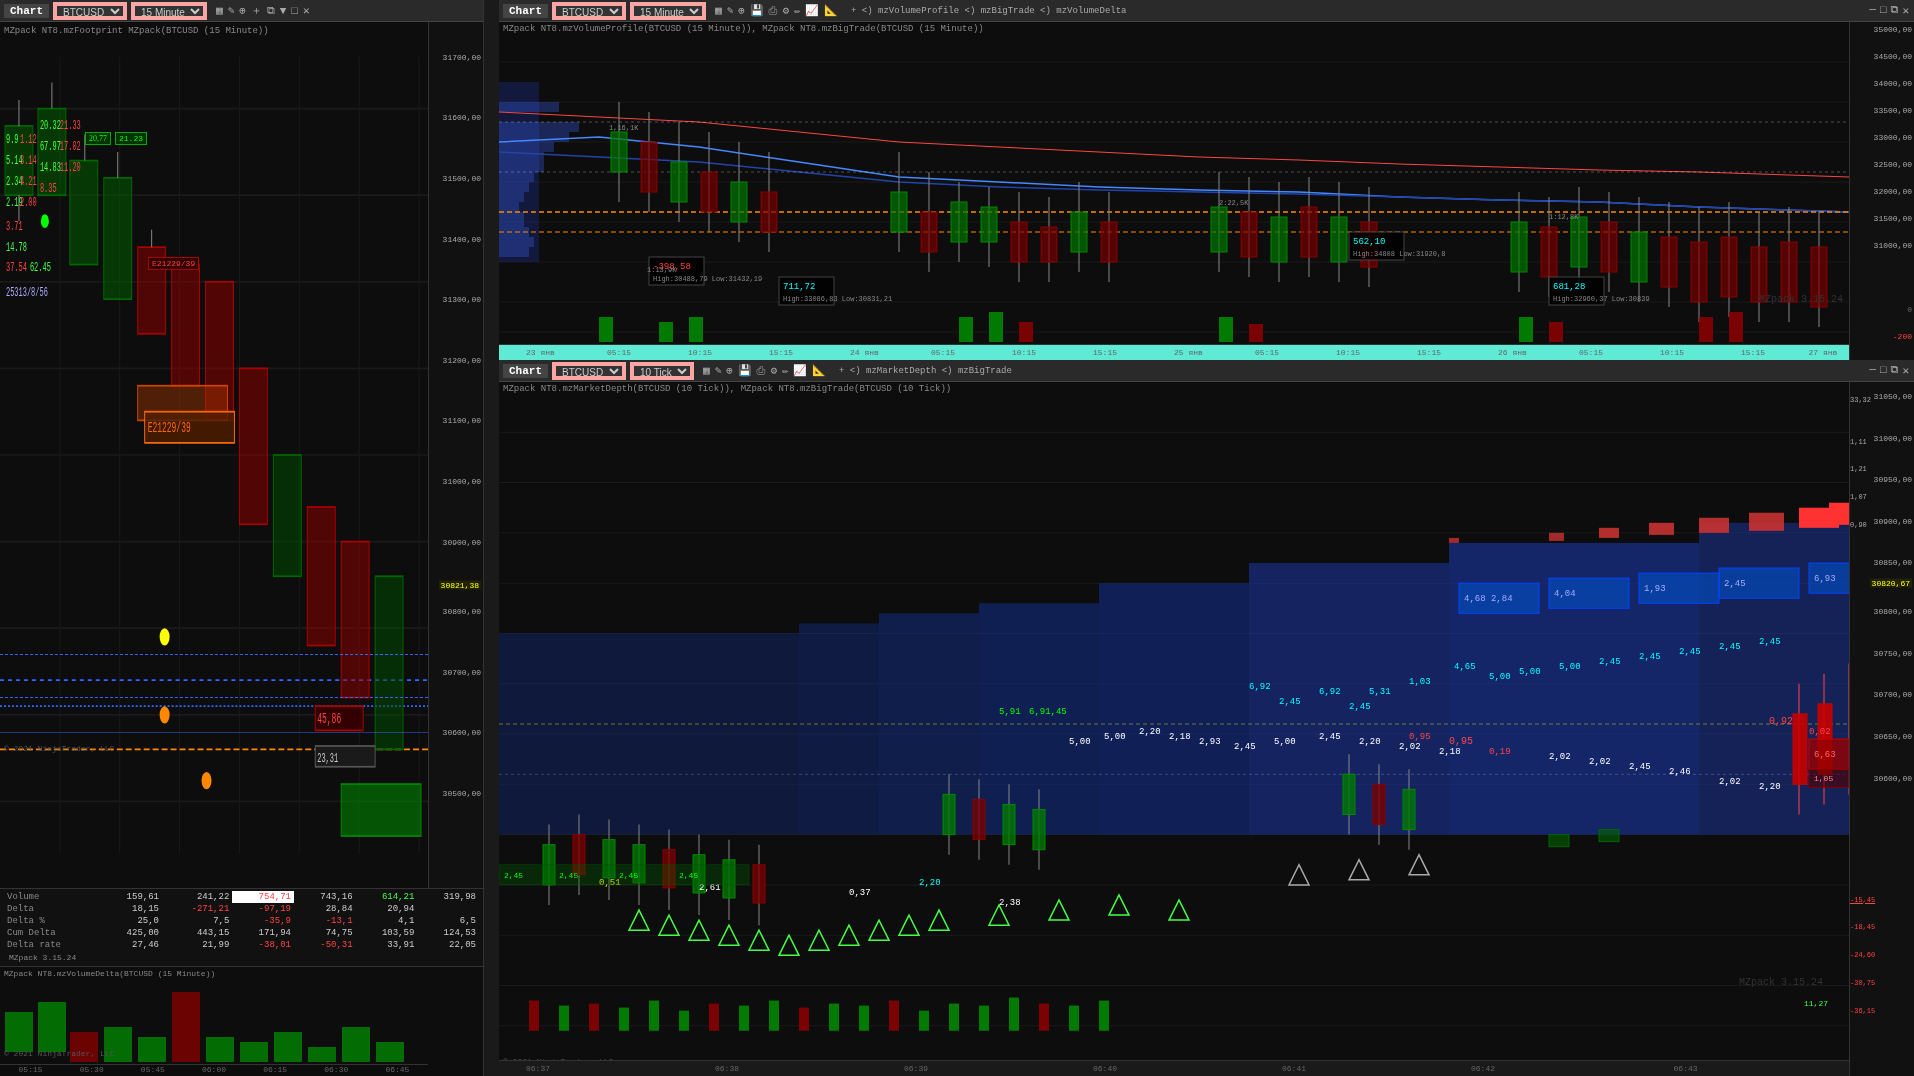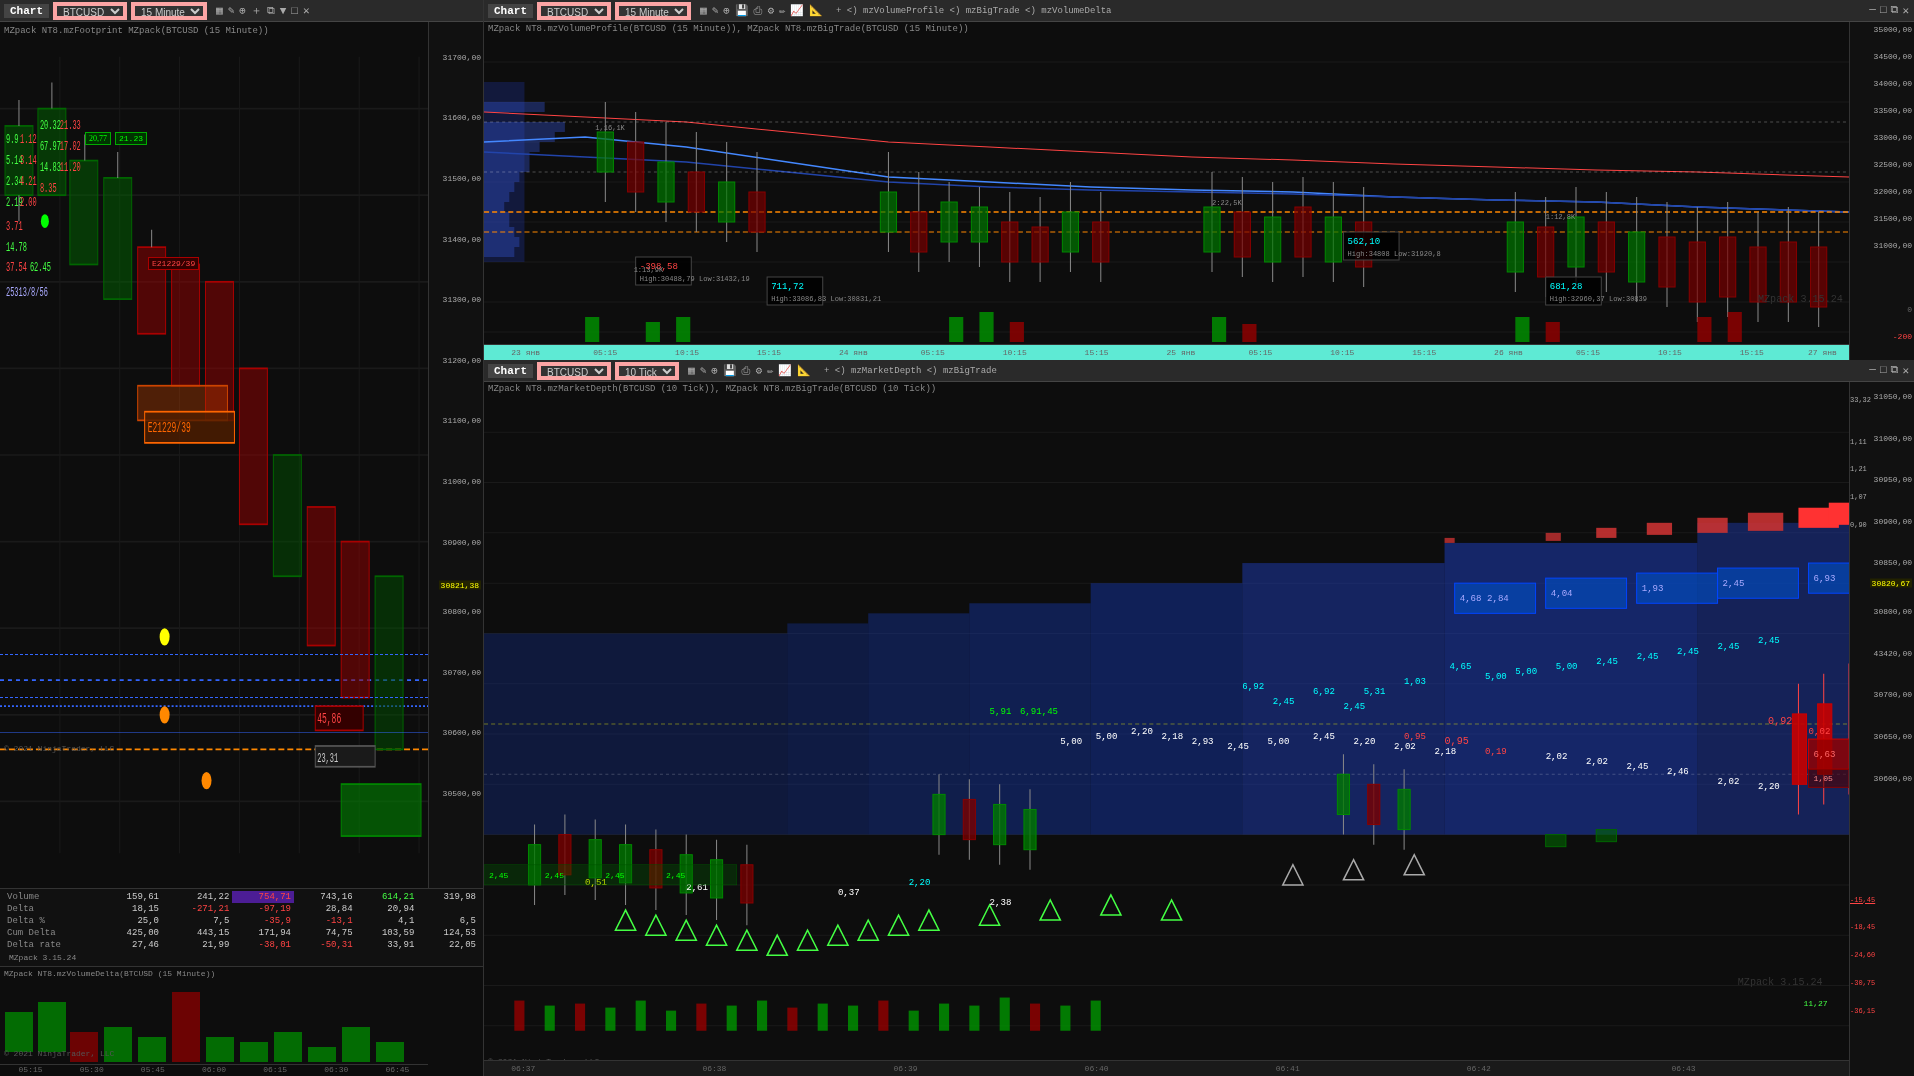--- a/index.html
+++ b/index.html
@@ -10,20 +10,21 @@
       font-size: 10px;
       width: 1914px;
       height: 1076px;
       overflow: hidden;
     }
 
     .main-container {
       display: flex;
       width: 1914px;
       height: 1076px;
+      gap: 15px;
     }
 
     
     .left-panel {
       width: 484px;
       height: 1076px;
       background: #111;
       border-right: 1px solid #333;
       display: flex;
       flex-direction: column;
@@ -383,21 +384,21 @@
         </div>
       </div>
 
       <div class="stats-row" style="height:auto; padding:2px 4px;">
         <table class="stats-table">
           <tbody>
               <tr>
             <td class="label-col">Volume</td>
             <td>159,61</td>
             <td>241,22</td>
-            <td class="stat-red" style="background:#4c1d95;text-align:right;">754,71</td>
+            <td class="stat-red" style="background:#ffffff;text-align:right;">754,71</td>
             <td>743,16</td>
             <td class="stat-green">614,21</td>
             <td>319,98</td>
           </tr>
           <tr>
             <td class="label-col">Delta</td>
             <td>18,15</td>
             <td class="stat-red">-271,21</td>
             <td class="stat-red">-97,19</td>
             <td>28,84</td>
@@ -937,21 +938,21 @@
         </div>
 
         <div class="price-sidebar" style="width:65px; font-size:8px;">
           <div class="price-sidebar-label" style="top:2%;">31050,00</div>
           <div class="price-sidebar-label" style="top:8%;">31000,00</div>
           <div class="price-sidebar-label" style="top:14%;">30950,00</div>
           <div class="price-sidebar-label" style="top:20%;">30900,00</div>
           <div class="price-sidebar-label" style="top:26%;">30850,00</div>
           <div class="price-sidebar-label" style="top:29%; color:#ffff00; background:#222200; padding:0 2px;">30820,67</div>
           <div class="price-sidebar-label" style="top:33%;">30800,00</div>
-          <div class="price-sidebar-label" style="top:39%;">43420,00</div>
+          <div class="price-sidebar-label" style="top:39%;">30750,00</div>
           <div class="price-sidebar-label" style="top:45%;">30700,00</div>
           <div class="price-sidebar-label" style="top:51%;">30650,00</div>
           <div class="price-sidebar-label" style="top:57%;">30600,00</div>
 
           <div style="position:absolute; top:2%; left:0; color:#aaa; font-size:7px;">33,32</div>
           <div style="position:absolute; top:8%; left:0; color:#aaa; font-size:7px;">1,11</div>
           <div style="position:absolute; top:12%; left:0; color:#aaa; font-size:7px;">1,21</div>
           <div style="position:absolute; top:16%; left:0; color:#aaa; font-size:7px;">1,07</div>
           <div style="position:absolute; top:20%; left:0; color:#aaa; font-size:7px;">0,90</div>
           <div style="position:absolute; top:74%; left:0; color:#ff4444; font-size:7px;text-decoration:underline;">-15,45</div>

